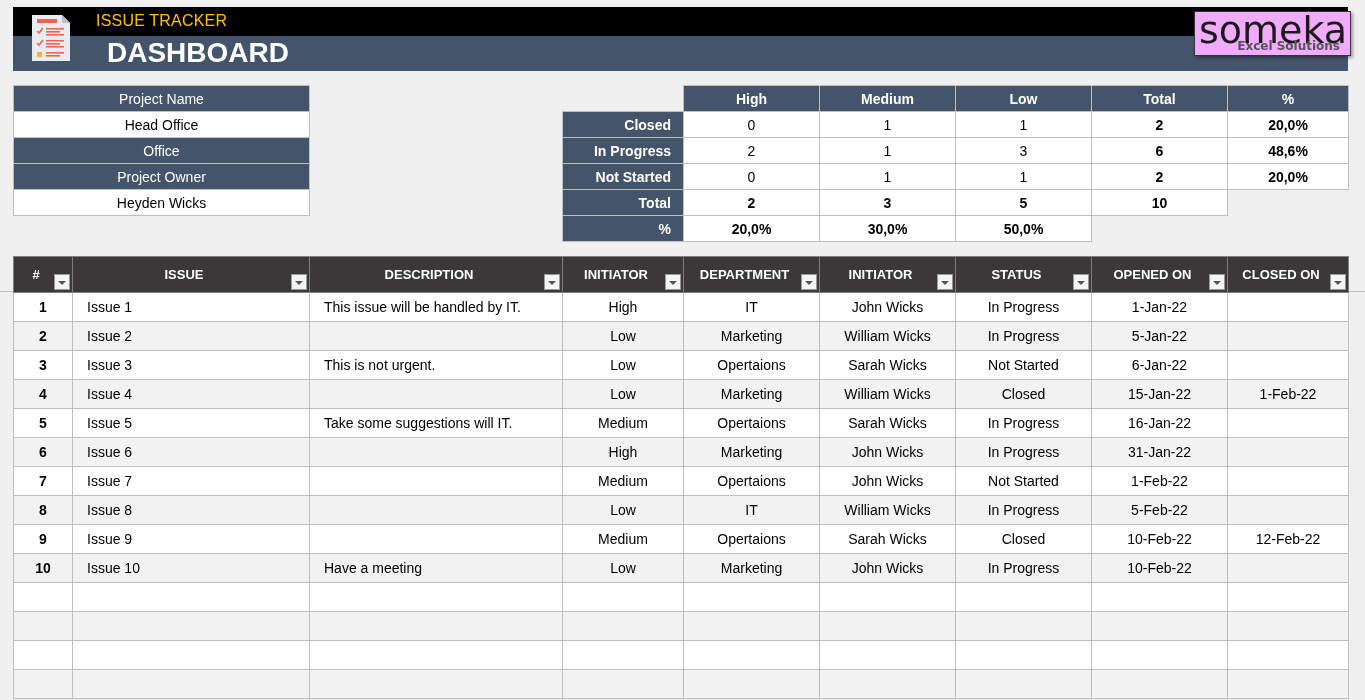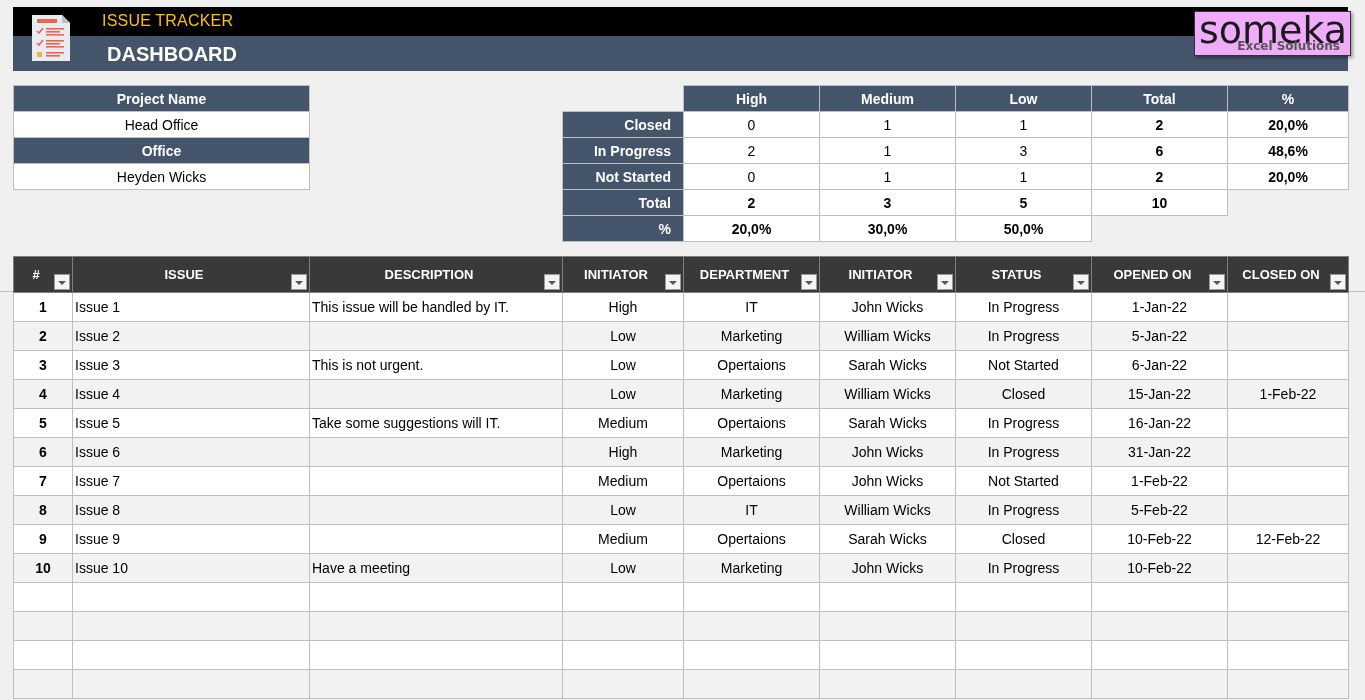--- a/index.html
+++ b/index.html
@@ -2,49 +2,49 @@
 <html><head>
 <meta charset="utf-8">
 <style>
   * { box-sizing: border-box; margin: 0; padding: 0; }
   html, body { width: 1365px; height: 700px; overflow: hidden; background: #f0f0f0; font-family: "Liberation Sans", "DejaVu Sans", sans-serif; color: #000; }
   .page { position: relative; width: 1365px; height: 700px; }
 
   
   .banner-top { position: absolute; left: 13px; top: 7px; width: 1335px; height: 29px; background: #000; }
   .banner-bottom { position: absolute; left: 13px; top: 36px; width: 1335px; height: 35px; background: #44546a; }
-  .app-title { position: absolute; left: 102px; top: 12px; font-size: 16px; color: #ffc000; letter-spacing: 0.2px; }
-  .page-title { position: absolute; left: 107px; top: 43px; font-size: 20px; font-weight: bold; color: #fff; }
+  .app-title { position: absolute; left: 96px; top: 12px; font-size: 16px; color: #ffc000; letter-spacing: 0.2px; }
+  .page-title { position: absolute; left: 107px; top: 37px; font-size: 28px; font-weight: bold; color: #fff; }
   .doc-icon { position: absolute; left: 30px; top: 13px; width: 42px; height: 50px; }
   .logo { position: absolute; left: 1178px; top: 11px; width: 157px; height: 45px; background: #f0abfc; border: 1px solid #333; box-shadow: 2px 2px 3px rgba(0,0,0,0.35); margin-left: 16px; }
   .logo-main { position: absolute; left: 4px; top: -4px; font-size: 38px; color: #1a1a1a; font-family: "DejaVu Sans", sans-serif; letter-spacing: 0px; }
   .logo-sub { position: absolute; right: 10px; bottom: 2px; font-size: 12px; font-weight: bold; color: #555; font-family: "DejaVu Sans", sans-serif; }
 
   
   .info { position: absolute; left: 13px; top: 85px; width: 297px; border-collapse: collapse; }
   .info td { height: 26px; text-align: center; font-size: 14px; border: 1px solid #bfbfbf; }
-  .info td.hdr { background: #44546a; color: #fff; font-weight: bold; }
+  .info td.hdr { background: #44546a; color: #fff; font-weight: normal; }
   .info td.val { background: #fff; }
 
   
   .summary { position: absolute; left: 562px; top: 85px; border-collapse: collapse; }
   .summary td { height: 26px; font-size: 14px; text-align: center; border: 1px solid #bfbfbf; }
   .summary td.blank { border: none; background: transparent; }
   .summary td.colhdr { background: #44546a; color: #fff; font-weight: bold; }
   .summary td.rowhdr { background: #44546a; color: #fff; font-weight: bold; text-align: right; padding-right: 12px; }
   .summary td.num { background: #fff; }
   .summary td.bold { font-weight: bold; background: #fff; }
 
   
   .main { position: absolute; left: 13px; top: 256px; border-collapse: collapse; table-layout: fixed; }
   .main th { height: 36px; background: #3a3838; color: #fff; font-size: 13px; font-weight: bold; border: 1px solid #7f7f7f; position: relative; text-align: center; padding-right: 14px; }
   .main td { height: 29px; font-size: 14px; border: 1px solid #bfbfbf; text-align: center; white-space: nowrap; overflow: hidden; }
   .main tr.odd td { background: #fff; }
   .main tr.even td { background: #f2f2f2; }
-  .main td.left { text-align: left; padding-left: 2px; }
+  .main td.left { text-align: left; padding-left: 14px; }
   .main td.idx { font-weight: bold; }
   .filter-btn { position: absolute; right: 2px; bottom: 2px; width: 16px; height: 16px; background: #f4f4f4; border: 1px solid #9a9a9a; display: flex; align-items: center; justify-content: center; }
   .filter-btn::after { content: ""; border-left: 4px solid transparent; border-right: 4px solid transparent; border-top: 4px solid #555; margin-top: 2px; }
   .hdr-line { position: absolute; left: 0; top: 291px; width: 14px; height: 1px; background: #bfbfbf; }
   .hdr-line-r { position: absolute; left: 1348px; top: 291px; width: 17px; height: 1px; background: #bfbfbf; }
 </style>
 </head>
 <body>
 
 <div class="page">
@@ -82,20 +82,23 @@
         <tr>
           <td class="hdr">Project Name</td>
         </tr>
     <tr>
           <td class="val">Head Office</td>
         </tr>
     <tr>
           <td class="hdr">Office</td>
         </tr>
     <tr>
+          <td class="hdr">Project Owner</td>
+        </tr>
+    <tr>
           <td class="val">Heyden Wicks</td>
         </tr>
   </tbody>
     </table>
 
   <table class="summary">
     <colgroup>
       <col style="width:121px">
         <col style="width:136px">
         <col style="width:136px">

